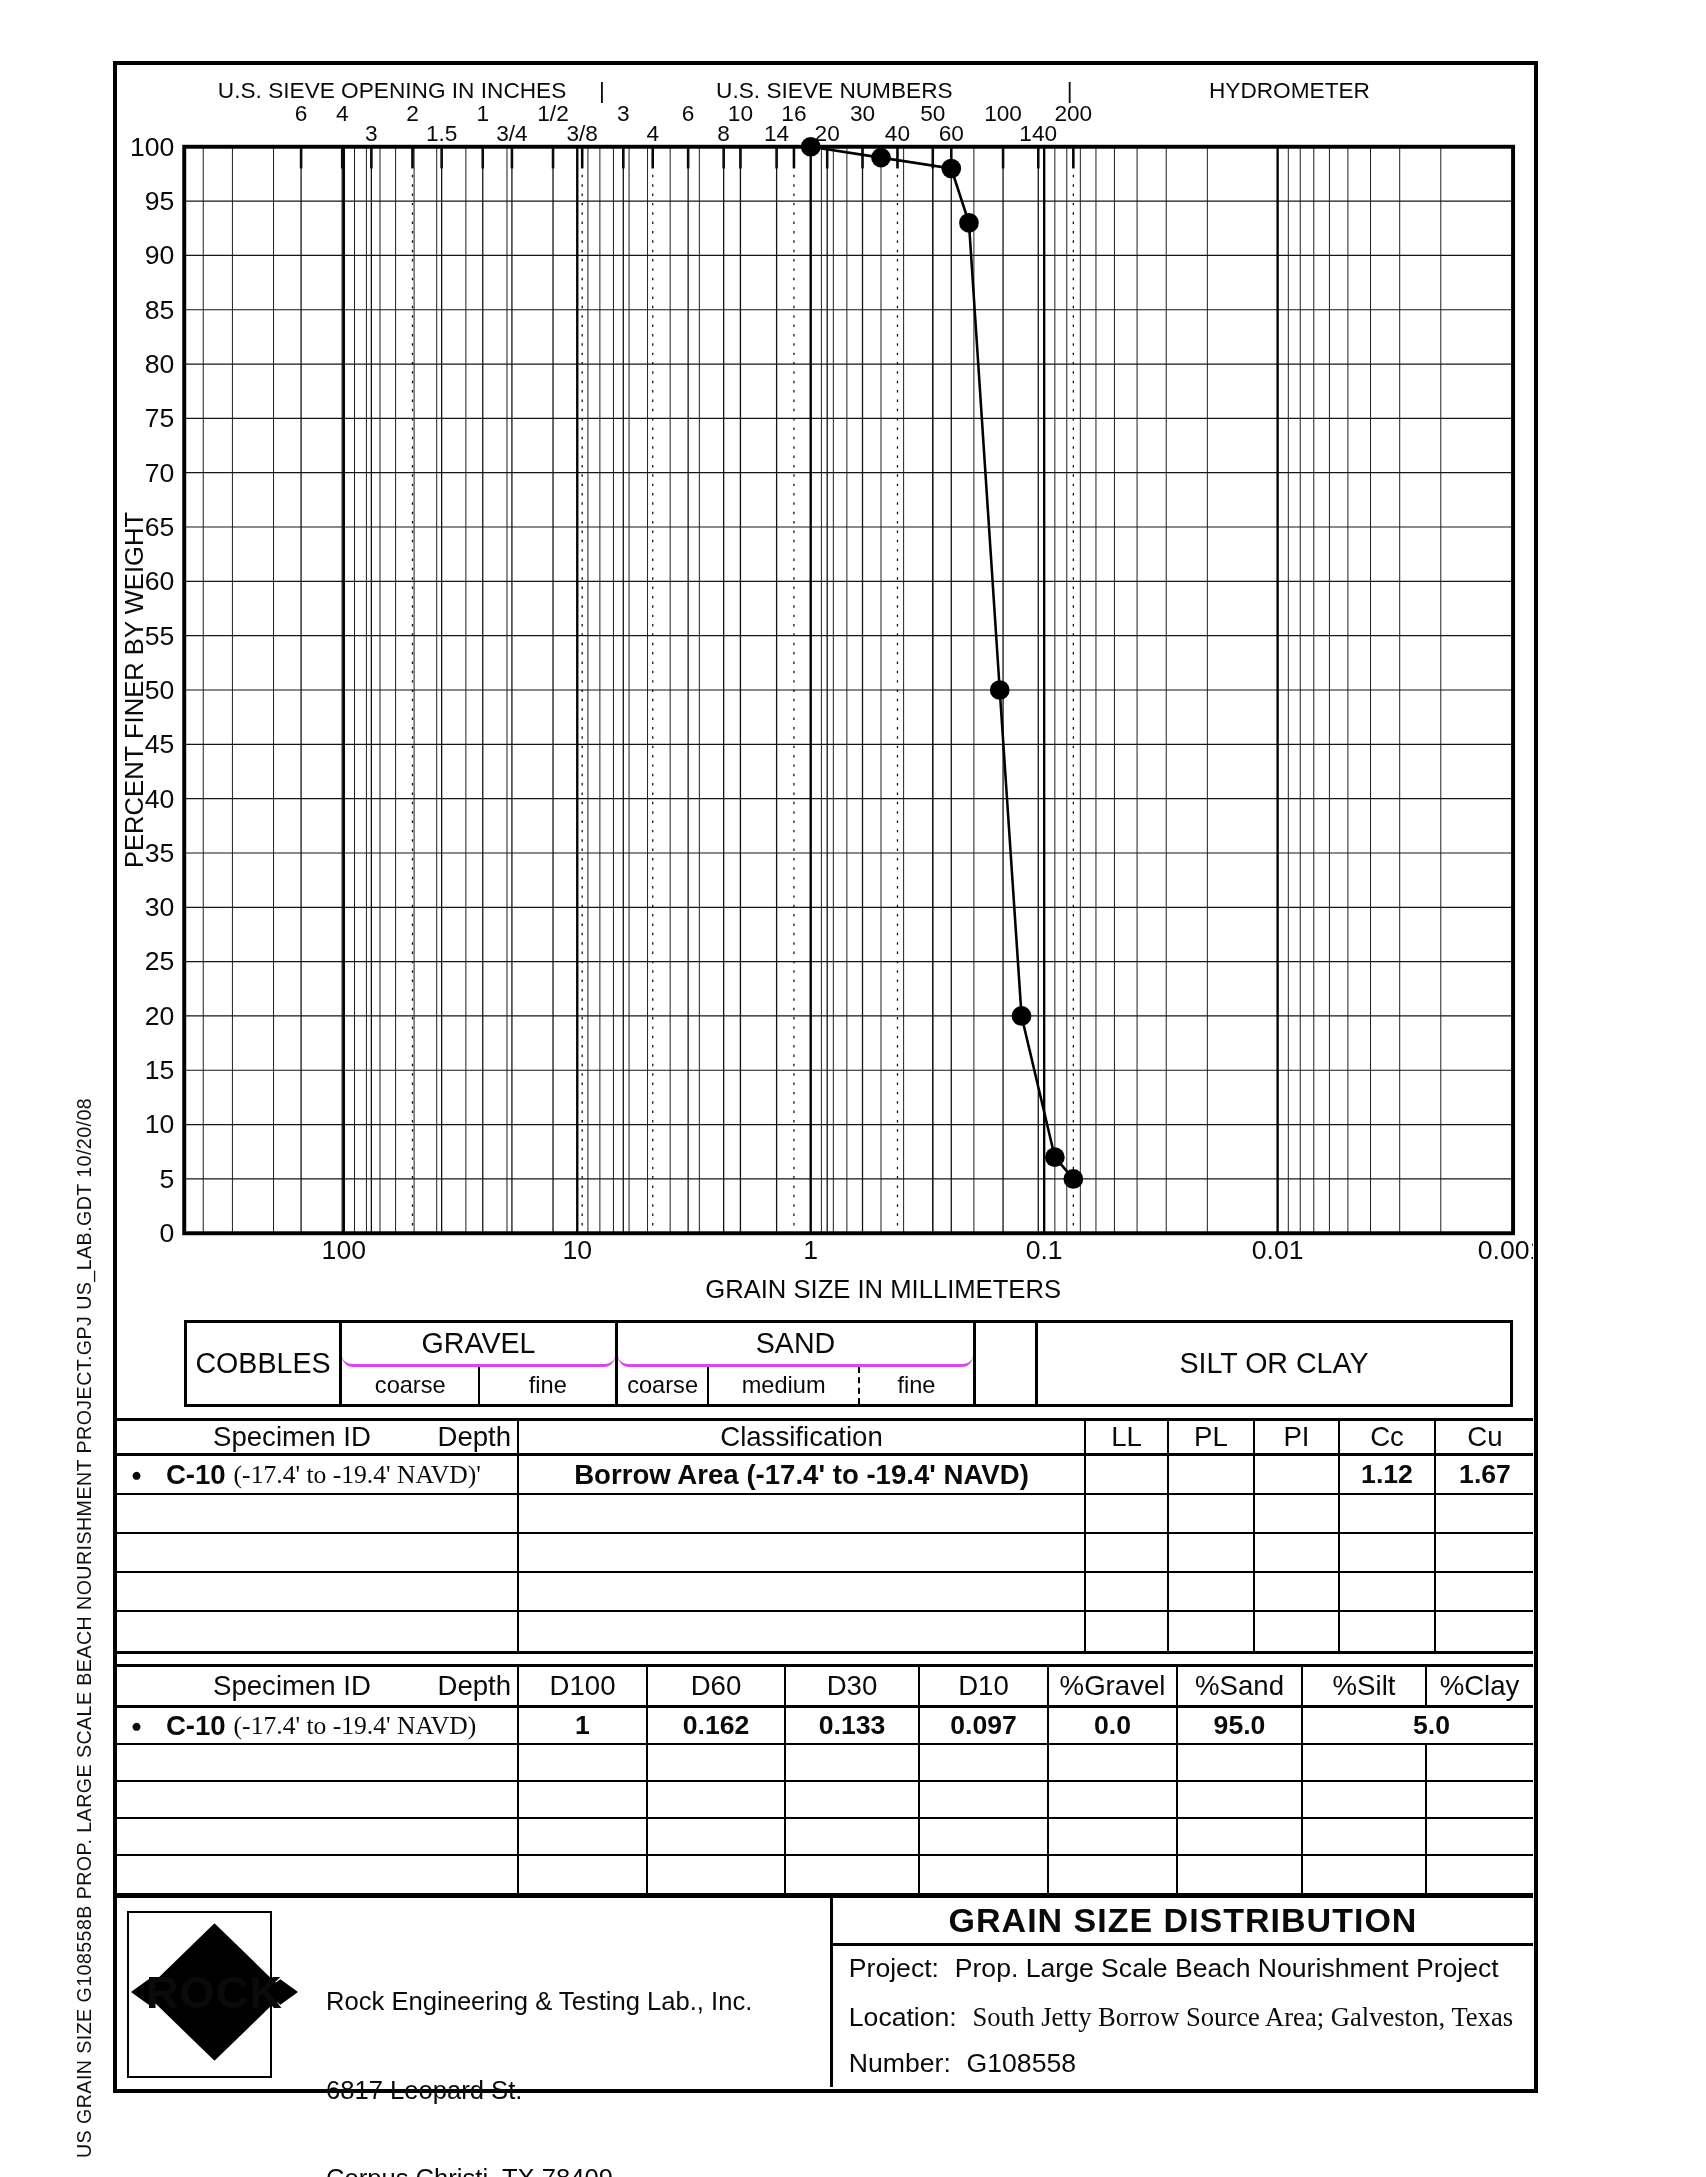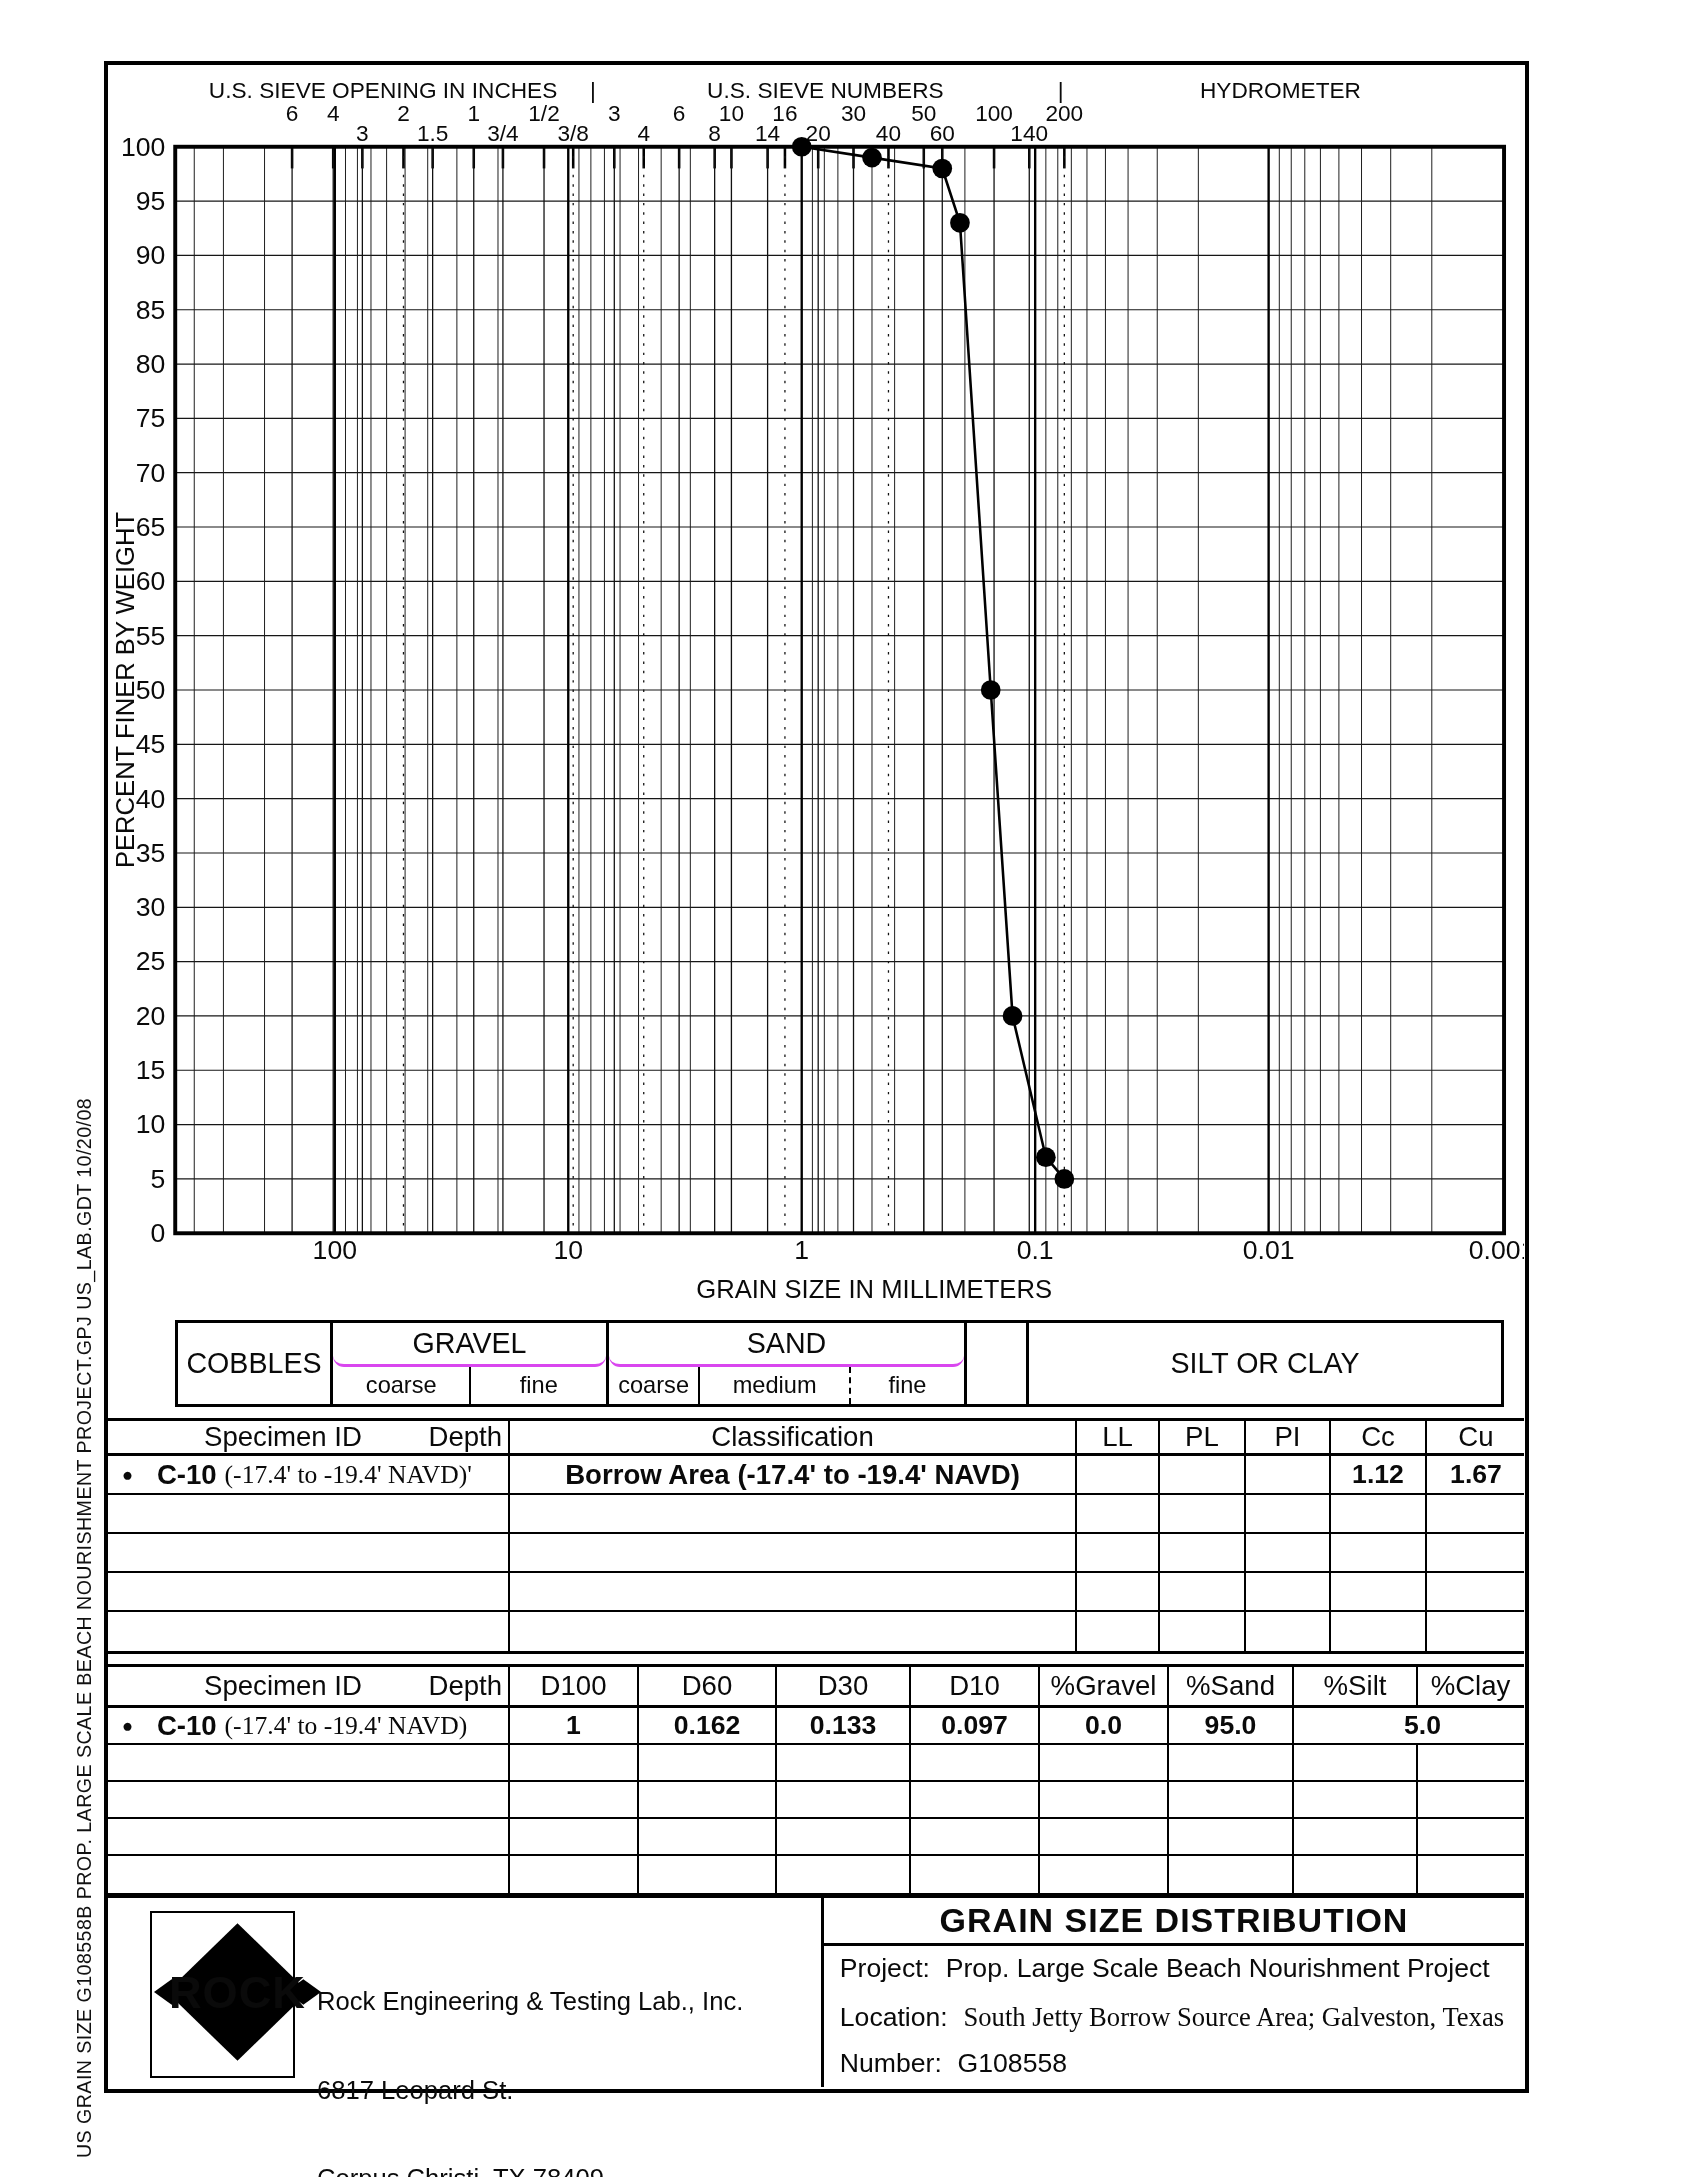--- a/index.html
+++ b/index.html
@@ -1,20 +1,20 @@
 <!DOCTYPE html>
 <html><head>
 <meta charset="utf-8">
 <style>
   html,body{margin:0;padding:0;background:#fff;}
   body{width:1706px;height:2177px;font-family:"Liberation Sans",sans-serif;color:#0a0a0a;position:relative;}
   .page{position:absolute;inset:0;background:#fff;overflow:hidden;}
   .side-note{position:absolute;left:73px;top:1207px;height:951px;width:27.6px;
     writing-mode:vertical-rl;transform:rotate(180deg);font-size:19.7px;letter-spacing:0.4px;color:#111;white-space:nowrap;}
-  .sheet{position:absolute;left:104px;top:61px;width:1425px;height:2032px;border:4.9px solid #000;box-sizing:border-box;background:#fff;}
+  .sheet{position:absolute;left:113px;top:61px;width:1425px;height:2032px;border:4.9px solid #000;box-sizing:border-box;background:#fff;}
   .sheet svg{position:absolute;left:0;top:0;}
   svg text{font-family:"Liberation Sans",sans-serif;fill:#0a0a0a;}
 
   
   .clsbar{position:absolute;left:67px;top:1255px;width:1329px;height:87px;border:3px solid #000;box-sizing:border-box;display:flex;font-size:28.6px;}
   .clsbar .seg{box-sizing:border-box;height:100%;}
   .cls-span{display:flex;align-items:center;justify-content:center;}
   .cls-group{display:flex;flex-direction:column;border-left:3px solid #000;}
   .cls-group .gname{flex:0 0 41px;display:flex;align-items:center;justify-content:center;border-bottom:3px solid #d946ef;border-radius:11px;}
   .cls-group .gsubs{flex:1;display:flex;font-size:23.6px;}
@@ -43,21 +43,21 @@
   .serif{font-family:"Liberation Serif",serif;}
   .fs26{font-size:25.6px;}
   .fs28{font-size:27.6px;}
   .val{font-weight:bold;font-size:26.6px;}
   .span2{grid-column:span 2;padding-left:28px;}
 
   
   .footer{position:absolute;left:0;top:1830px;width:1416px;height:192px;border-top:3.9px solid #000;box-sizing:border-box;display:flex;}
   .f-left{width:716px;border-right:3px solid #000;box-sizing:border-box;position:relative;}
   .f-right{flex:1;position:relative;}
-  .logo-box{position:absolute;left:9.9px;top:12.8px;width:145px;height:167px;border:2px solid #000;box-sizing:border-box;margin-left:32px;}
+  .logo-box{position:absolute;left:9.9px;top:12.8px;width:145px;height:167px;border:2px solid #000;box-sizing:border-box;}
   .company{position:absolute;left:209px;top:29.6px;font-size:25.6px;line-height:29.6px;white-space:pre;}
   .f-title{height:45px;border-bottom:3px solid #000;display:flex;align-items:center;justify-content:center;font-size:34px;font-weight:bold;letter-spacing:1px;}
   .f-line{position:absolute;left:15.8px;font-size:26.6px;white-space:nowrap;}
   .f-line .lbl{margin-right:15.8px;}
   .f-loc-val{font-family:"Liberation Serif",serif;}
 </style>
 </head>
 <body>
 
 <div class="page">

